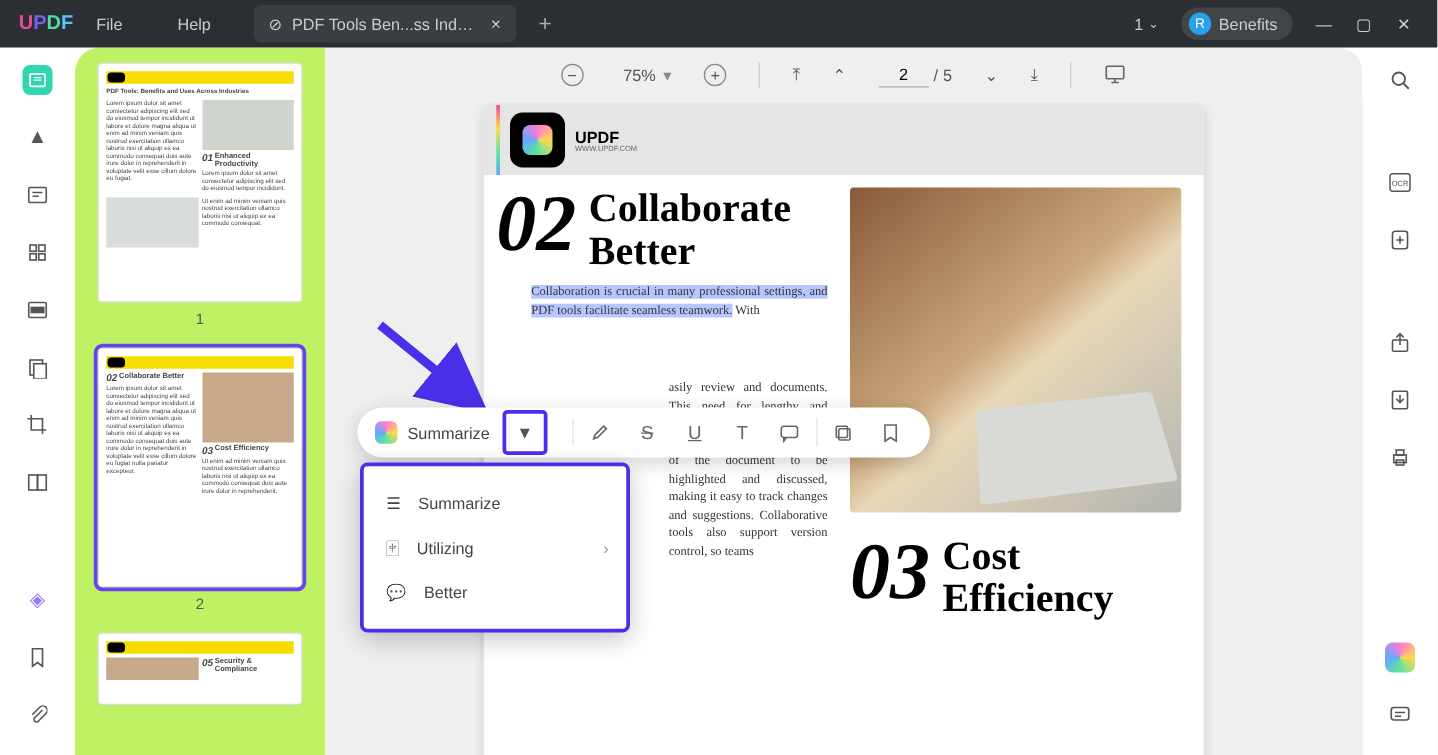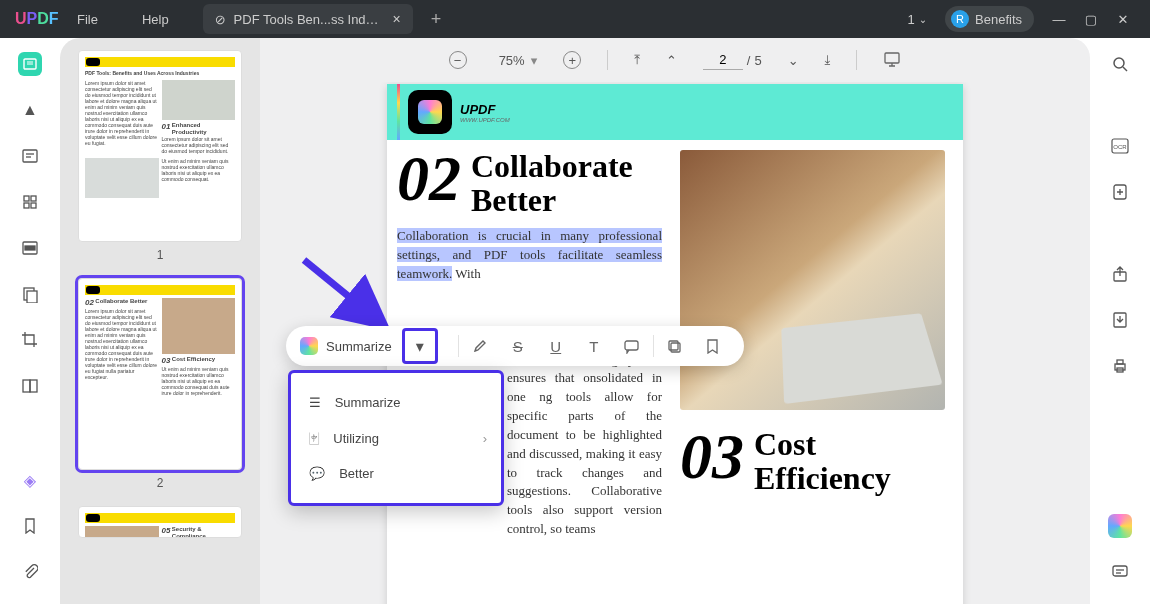--- a/index.html
+++ b/index.html
@@ -16,50 +16,50 @@
   .avatar { width: 18px; height: 18px; border-radius: 50%; background: #29a0e8; color:#fff; display:flex; align-items:center; justify-content:center; font-size:11px; }
   .winbtn { width: 14px; text-align: center; }
 
   .main { display: flex; height: 566px; }
   .leftrail, .rightrail { width: 60px; background: #fff; display: flex; flex-direction: column; align-items: center; padding-top: 14px; gap: 22px; }
   .rail-icon { width: 24px; height: 24px; display: flex; align-items: center; justify-content: center; color: #555; border-radius: 6px; }
   .rail-icon.accent { background: #2fd6b0; color: #fff; }
   .leftrail .bottom, .rightrail .bottom { margin-top: auto; margin-bottom: 20px; display:flex; flex-direction:column; gap:22px; align-items:center;}
   .ai-logo { width:24px; height:24px; border-radius:6px; background: conic-gradient(#ff7bd5, #ffd84e, #5fe4a0, #62a8ff, #ff7bd5); }
 
-  .thumbnails { width: 200px; background: #e5e5e5; padding: 12px 18px; overflow: hidden; border-radius: 20px 0 0 0; }
+  .thumbnails { width: 200px; background: #bef264; padding: 12px 18px; overflow: hidden; border-radius: 20px 0 0 0; }
   .thumb { background: #fff; border: 1px solid #ddd; border-radius: 4px; margin-bottom: 6px; position: relative; }
   .thumb.sel { outline: 3px solid #6344ef; }
   .thumb .t-inner { height: 190px; padding: 6px; font-size: 5px; line-height: 1.2; color: #444; overflow: hidden; }
-  .thumb .t-inner.small { height: 30px; }
+  .thumb .t-inner.small { height: 56px; }
   .t-bar { height: 10px; background: #f9dc00; margin-bottom:3px; display:flex; gap:3px; }
   .t-bar .bl { width:14px; background:#000; border-radius:3px; margin:1px; }
   .thumb-num { text-align: center; font-size: 12px; color: #555; margin-bottom: 16px; }
 
   .viewer { flex: 1; background: #efeff0; display: flex; flex-direction: column; border-radius: 0 20px 0 0; }
   .toolbar { height: 44px; display: flex; align-items: center; justify-content: center; gap: 26px; color: #555; font-size: 13px; }
   .tool-sep { width: 1px; height: 20px; background: #ccc; }
   .zoom-input { border: 0; background: transparent; width: 38px; text-align: center; font-size: 13px; color: #555; }
   .page-input { border: 0; border-bottom: 1px solid #aaa; width: 40px; text-align: center; font-size: 13px; background: transparent; padding: 2px; }
 
   .page-area { flex:1; overflow: hidden; position: relative; background:#efeff0; }
   .page { width: 576px; margin: 2px auto 0; background: #fff; box-shadow: 0 2px 8px rgba(0,0,0,.15); padding: 0; position: relative; height: 540px; }
-  .yellowbar { height: 56px; background: #5eead4; display:flex; align-items:center; padding:6px 10px; gap:8px;font-style:italic; }
+  .yellowbar { height: 56px; background: #e5e5e5; display:flex; align-items:center; padding:6px 10px; gap:8px; }
   .yb-box { width:44px; height:44px; background:#000; border-radius:10px; display:flex; align-items:center; justify-content:center; }
   .yb-box .inner { width:24px; height:24px; border-radius:6px; background: conic-gradient(#ff7bd5, #ffd84e, #5fe4a0, #62a8ff, #ff7bd5); }
   .yb-text { font-weight:700; font-size:13px; }
   .yb-sub { font-size:6px; color:#666; }
   .ln { width:3px; height:56px; background:linear-gradient(#e94f8e,#ffd84e,#5fe4a0,#62a8ff); }
 
   .cols { display: flex; gap: 18px; padding: 10px 18px 0 10px; height: 484px; }
   .colL, .colR { flex: 1; }
   .bignumrow { display:flex; align-items:flex-start; gap:10px; }
   .bignum { font-family: Georgia, serif; font-style: italic; font-weight: 900; font-size: 64px; line-height: .9; }
   .bigtitle { font-family: Georgia, serif; font-weight: 700; font-size: 32px; line-height: 1.05; }
-  .body { font-family: Georgia, serif; font-size: 13px; text-align: justify; color: #333; margin-top: 10px; line-height: 1.45; }
+  .body { font-family: Georgia, serif; font-size: 10px; text-align: justify; color: #333; margin-top: 10px; line-height: 1.45; margin-left: 28px; }
   .hl { background: #b8c6ff; }
   .photo { width: 100%; height: 260px; border-radius: 3px; background: linear-gradient(140deg,#8a5a3a 0%, #caa77a 45%, #e8d7b8 55%, #b2b4b0 100%); margin-bottom:18px; position:relative; overflow:hidden;}
   .photo::after{content:"";position:absolute;right:12px;bottom:10px;width:150px;height:90px;background:#d9dad6;border-radius:4px;transform:perspective(400px) rotateX(35deg) rotateZ(-8deg);}
 
   .context-toolbar { position: absolute; left: 286px; top: 326px; background:#fff; border-radius: 22px; box-shadow: 0 4px 16px rgba(0,0,0,.18); height: 40px; display:flex; align-items:center; padding: 0 14px; gap: 4px; z-index:50;}
   .ctx-ai { width: 18px; height:18px; border-radius:5px; background: conic-gradient(#ff7bd5, #ffd84e, #5fe4a0, #62a8ff, #ff7bd5); margin-right:4px;}
   .ctx-label { font-size:13px; color:#444; margin-right:4px;}
   .ctx-dd { width:36px; height:36px; border:3px solid #4a30e8; border-radius:4px; display:flex; align-items:center; justify-content:center; color:#555; margin: 0 16px 0 2px;}
   .ctx-sep { width:1px; height:22px; background:#e2e2e2; }
   .ctx-icon { width: 34px; display:flex; align-items:center; justify-content:center; color:#666; font-size:15px;}

